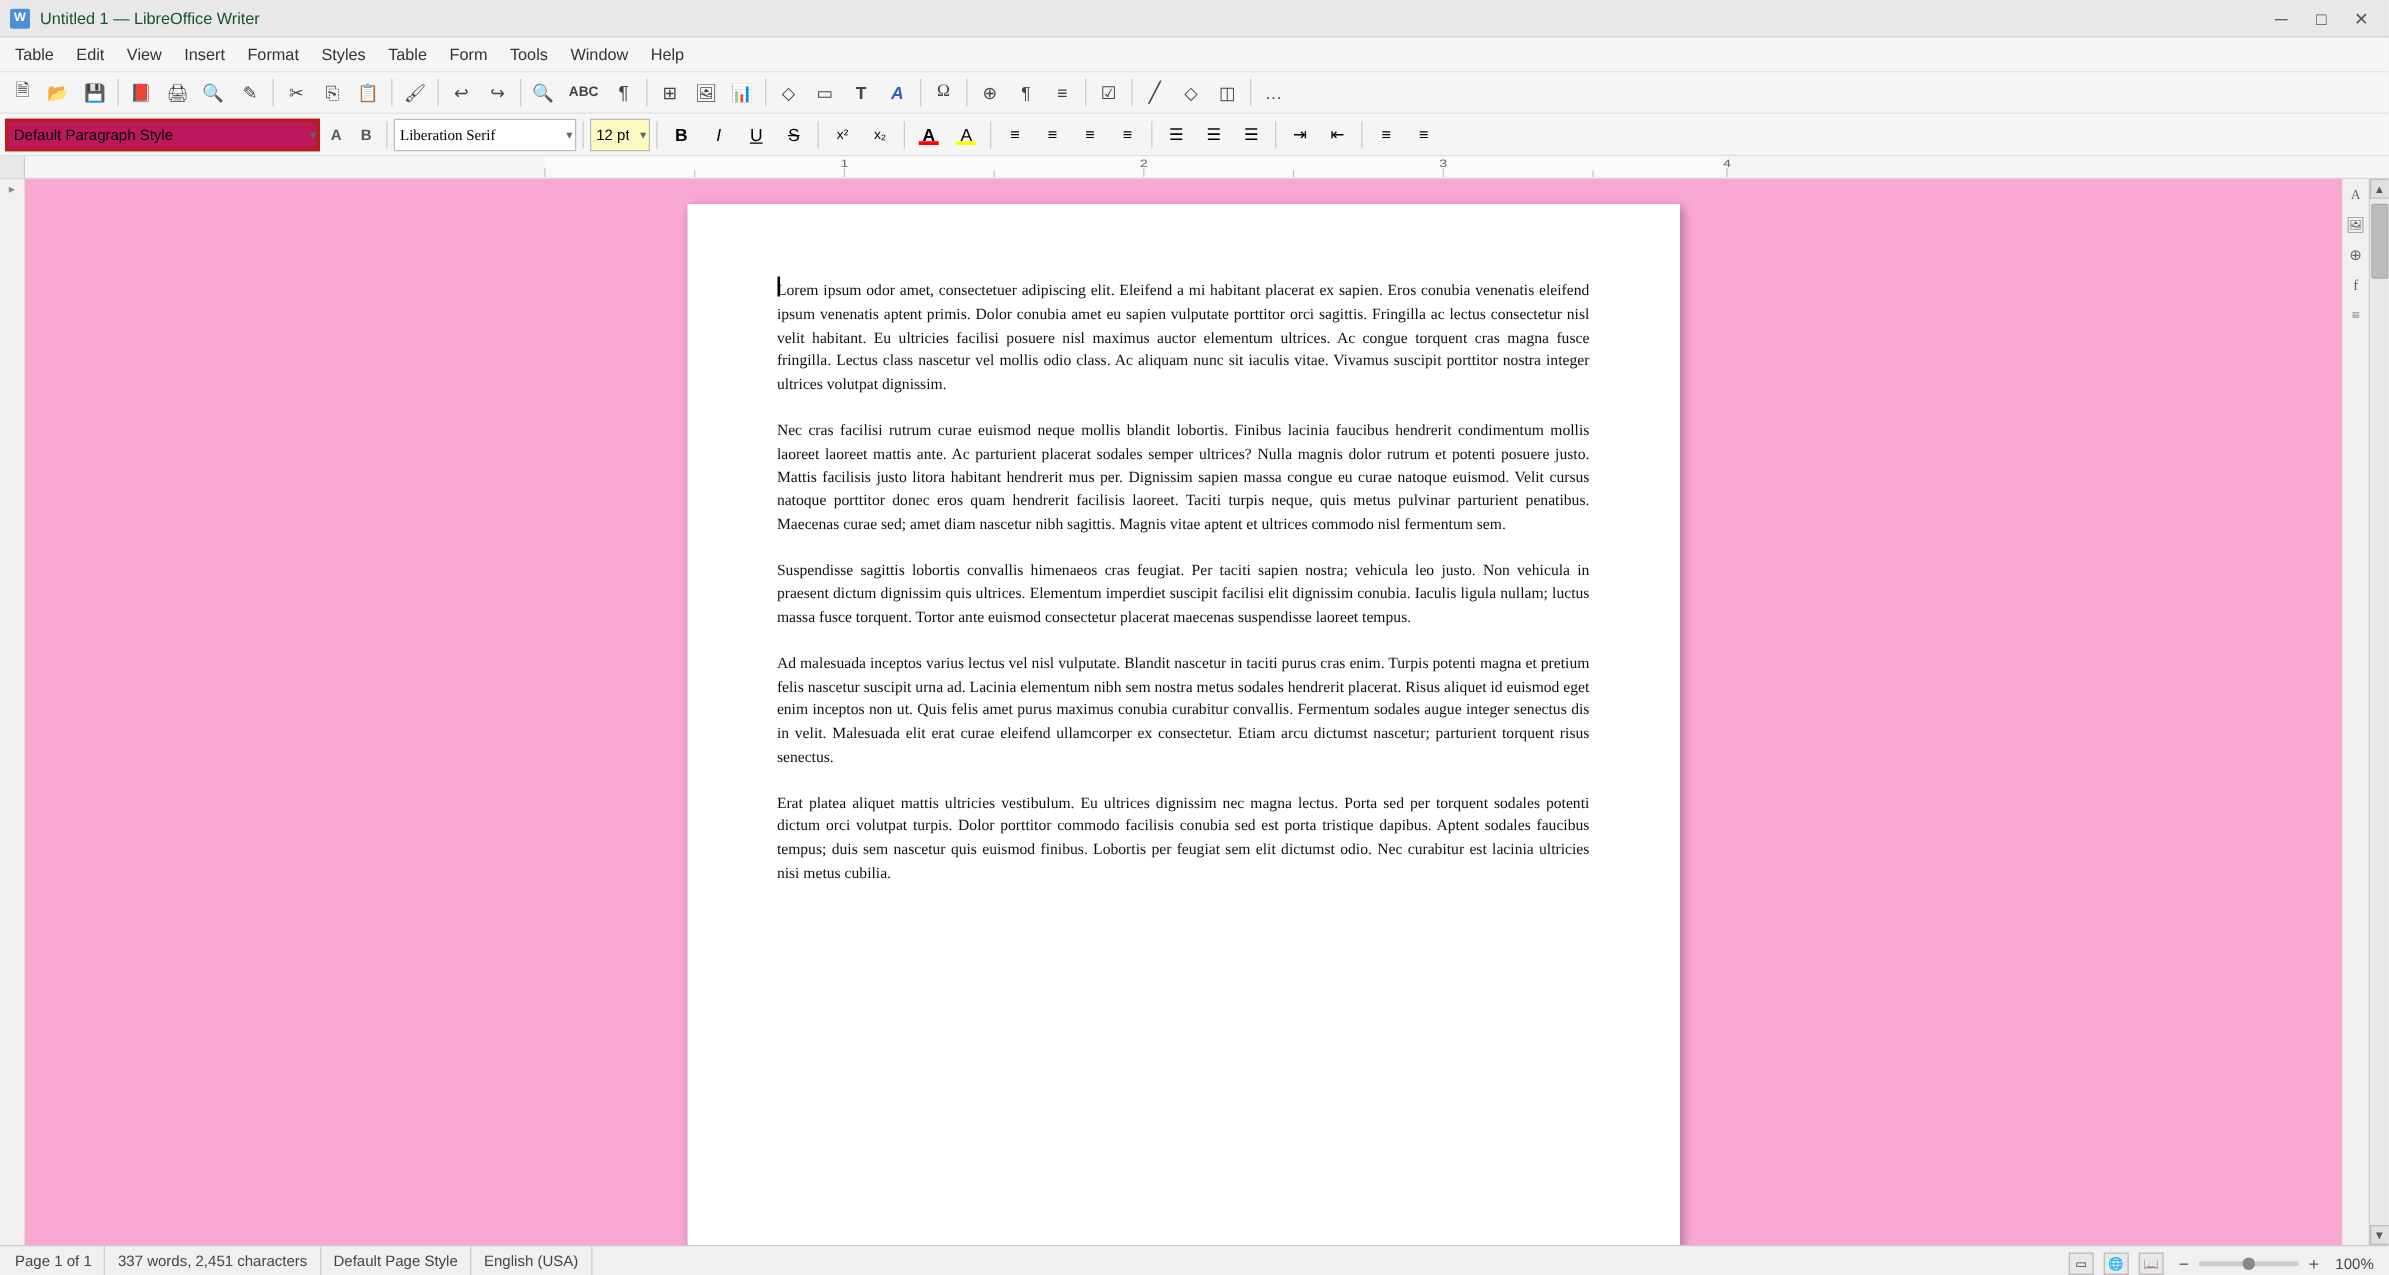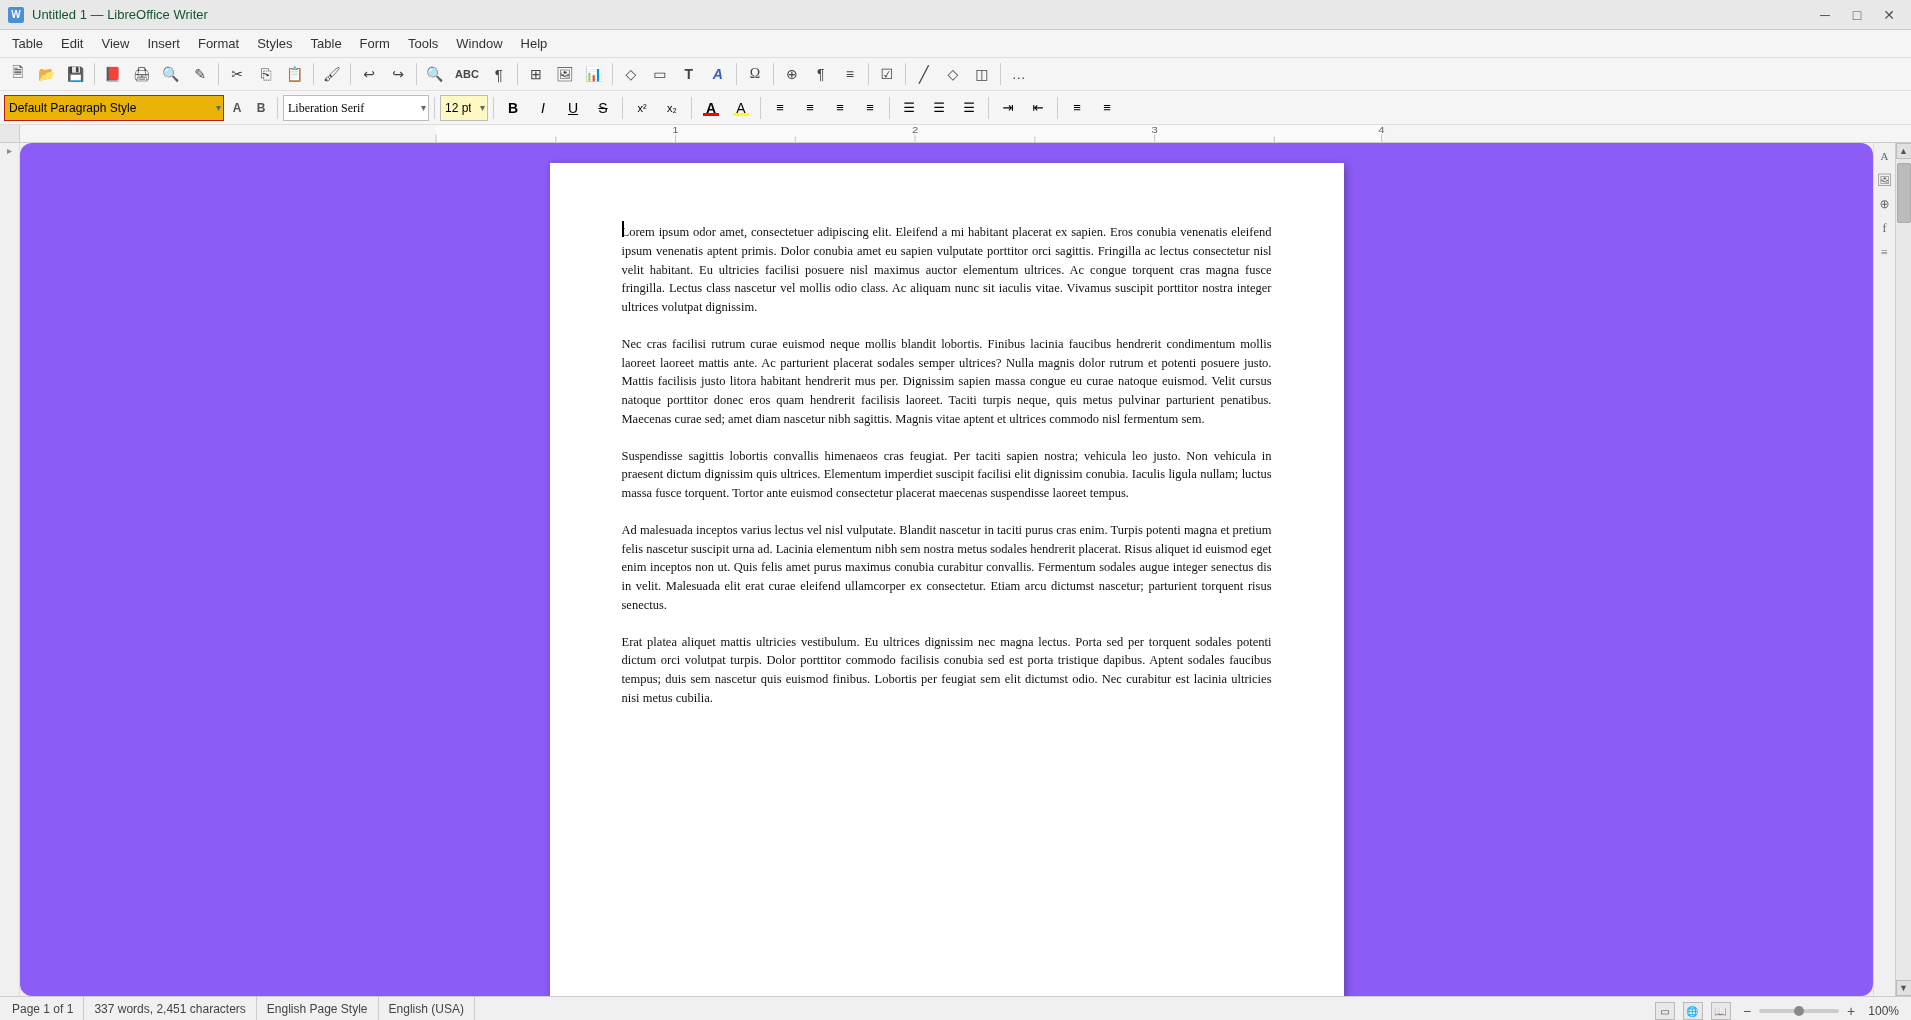--- a/index.html
+++ b/index.html
@@ -82,25 +82,25 @@
     
     .format-toolbar {
       display: flex;
       align-items: center;
       padding: 2px 4px;
       gap: 2px;
       min-height: 34px;
       border-top: 1px solid #e0e0e0;
     }
     .style-select {
-      width: 220px;
+      width: 252px;
       height: 26px;
       font-size: 12px;
-      border: 1px solid #b91c1c;
-      background: #eab308;
+      border: 3px solid #b91c1c;
+      background: #be185d;
       padding: 0 4px;
       font-family: sans-serif;
     }
     .font-select {
       width: 146px;
       height: 26px;
       font-size: 12px;
       border: 1px solid #bbb;
       background: white;
       padding: 0 4px;
@@ -161,26 +161,25 @@
     .left-panel {
       width: 20px;
       background: #f0f0f0;
       border-right: 1px solid #ddd;
     }
 
     
     .doc-area {
       flex: 1;
       overflow-y: auto;
-      background: #8b5cf6;
+      background: #f9a8d4;
       display: flex;
       flex-direction: column;
       align-items: center;
       padding: 20px;
-      border-radius: 12px;
     }
 
     
     .page {
       background: white;
       width: 794px;
       min-height: 860px;
       box-shadow: 2px 2px 8px rgba(0,0,0,0.3);
       padding: 60px 72px;
       position: relative;
@@ -522,21 +521,21 @@
     <div class="scroll-track">
       <div class="scroll-thumb"></div>
     </div>
     <div class="scroll-btn">▼</div>
   </div>
 </div>
 
 <div class="statusbar">
   <div class="status-item">Page 1 of 1</div>
   <div class="status-item">337 words, 2,451 characters</div>
-  <div class="status-item">English Page Style</div>
+  <div class="status-item">Default Page Style</div>
   <div class="status-item">English (USA)</div>
   <div class="status-spacer"></div>
   <div class="status-right">
     <div class="view-btn" title="Normal View">▭</div>
     <div class="view-btn" title="Web View">🌐</div>
     <div class="view-btn" title="Book View">📖</div>
     <div class="zoom-control">
       <button class="scroll-btn" style="font-size:14px;border:none;background:transparent;cursor:pointer;color:#555;">−</button>
       <div class="zoom-slider">
         <div class="zoom-thumb"></div>

